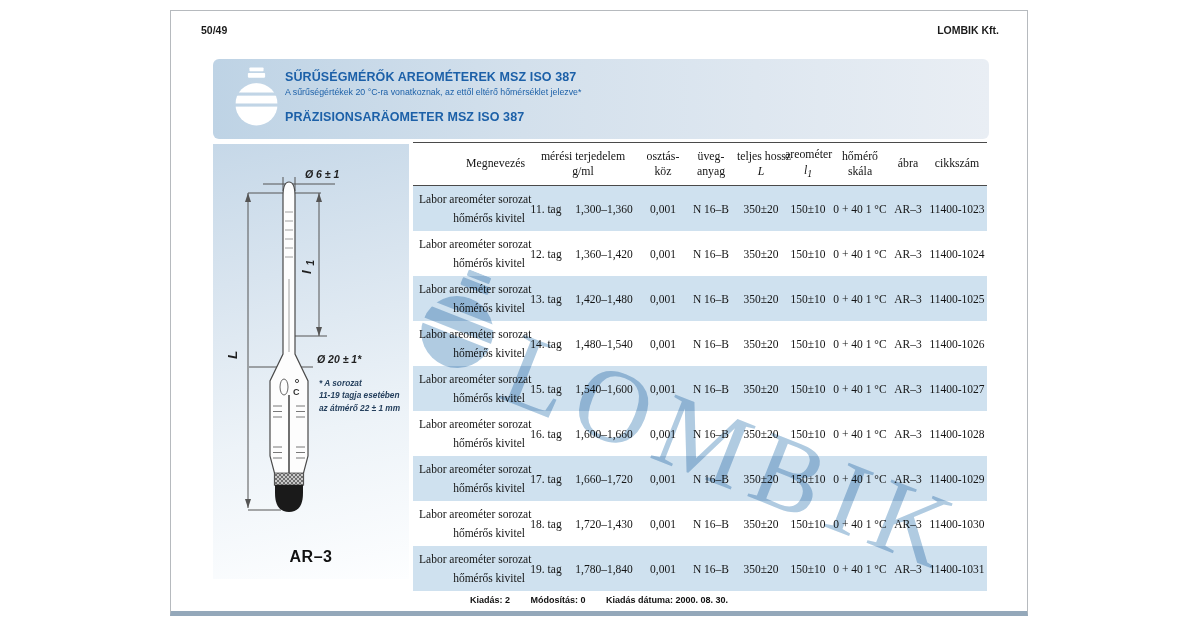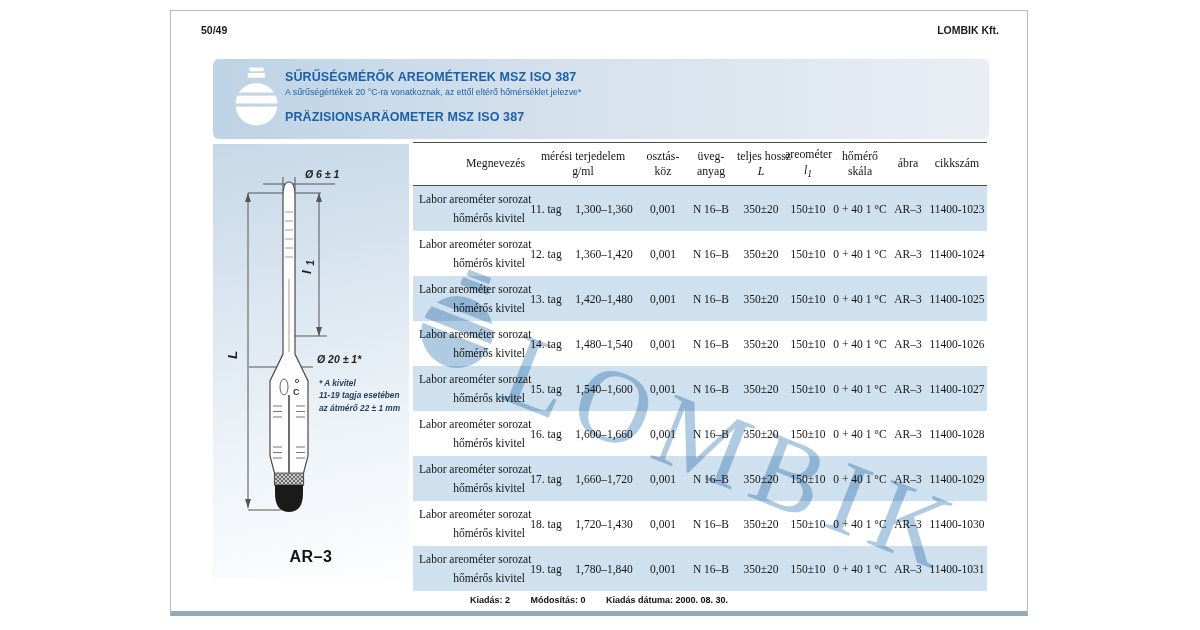--- a/index.html
+++ b/index.html
@@ -157,21 +157,21 @@
 
       <text x="92" y="34" class="dim">Ø 6 ± 1</text>
       <text transform="translate(24,215) rotate(-90)" class="dimL">L</text>
       <text transform="translate(98,130) rotate(-90)">
         <tspan class="dimL" font-size="12">l</tspan>
         <tspan class="dim" font-size="8" dy="3">1</tspan>
       </text>
       <text x="104" y="219" class="dim">Ø 20 ± 1*</text>
     </svg>
     <div class="note">
-      <div>* A kivitel</div>
+      <div>* A sorozat</div>
       <div>11-19 tagja esetében</div>
       <div>az átmérő 22 ± 1 mm</div>
     </div>
     <div class="fig-label">AR–3</div>
   </div>
 
   <div class="tablewrap">
     <table>
       <colgroup>
         <col style="width:112px">

